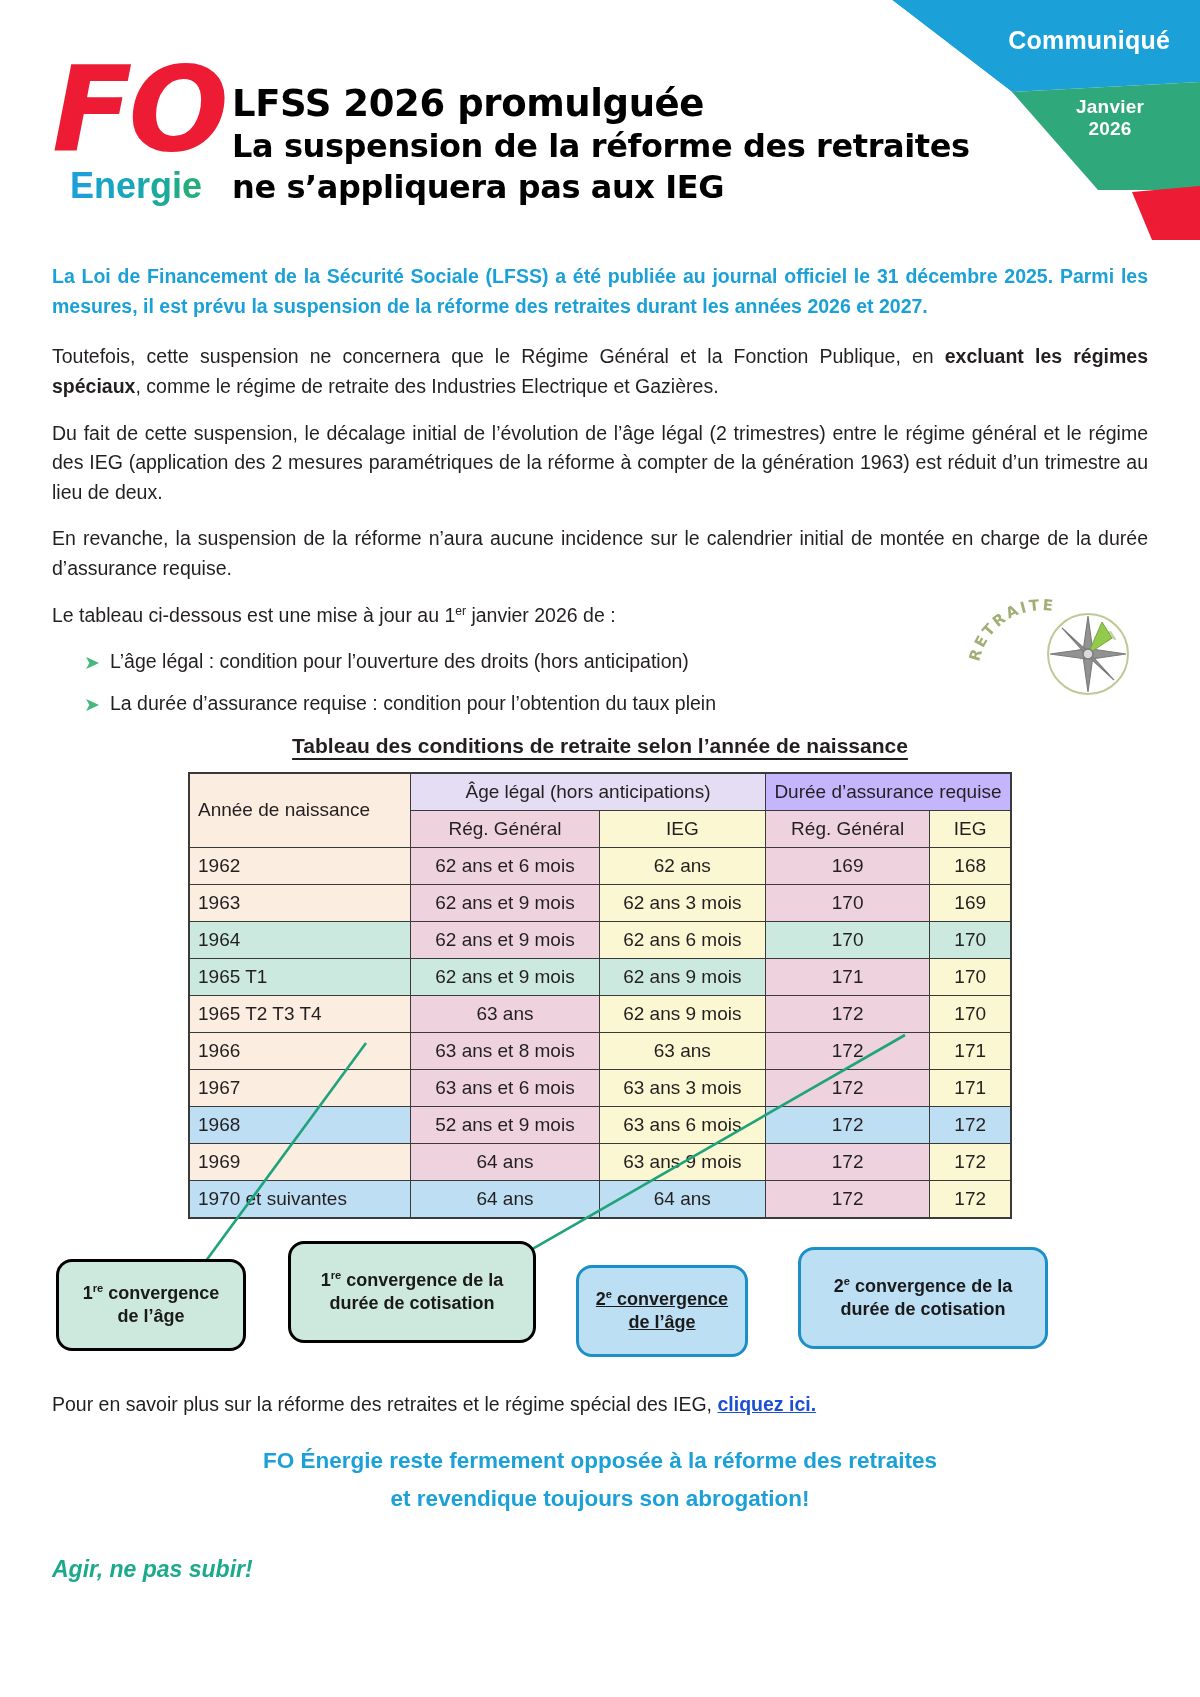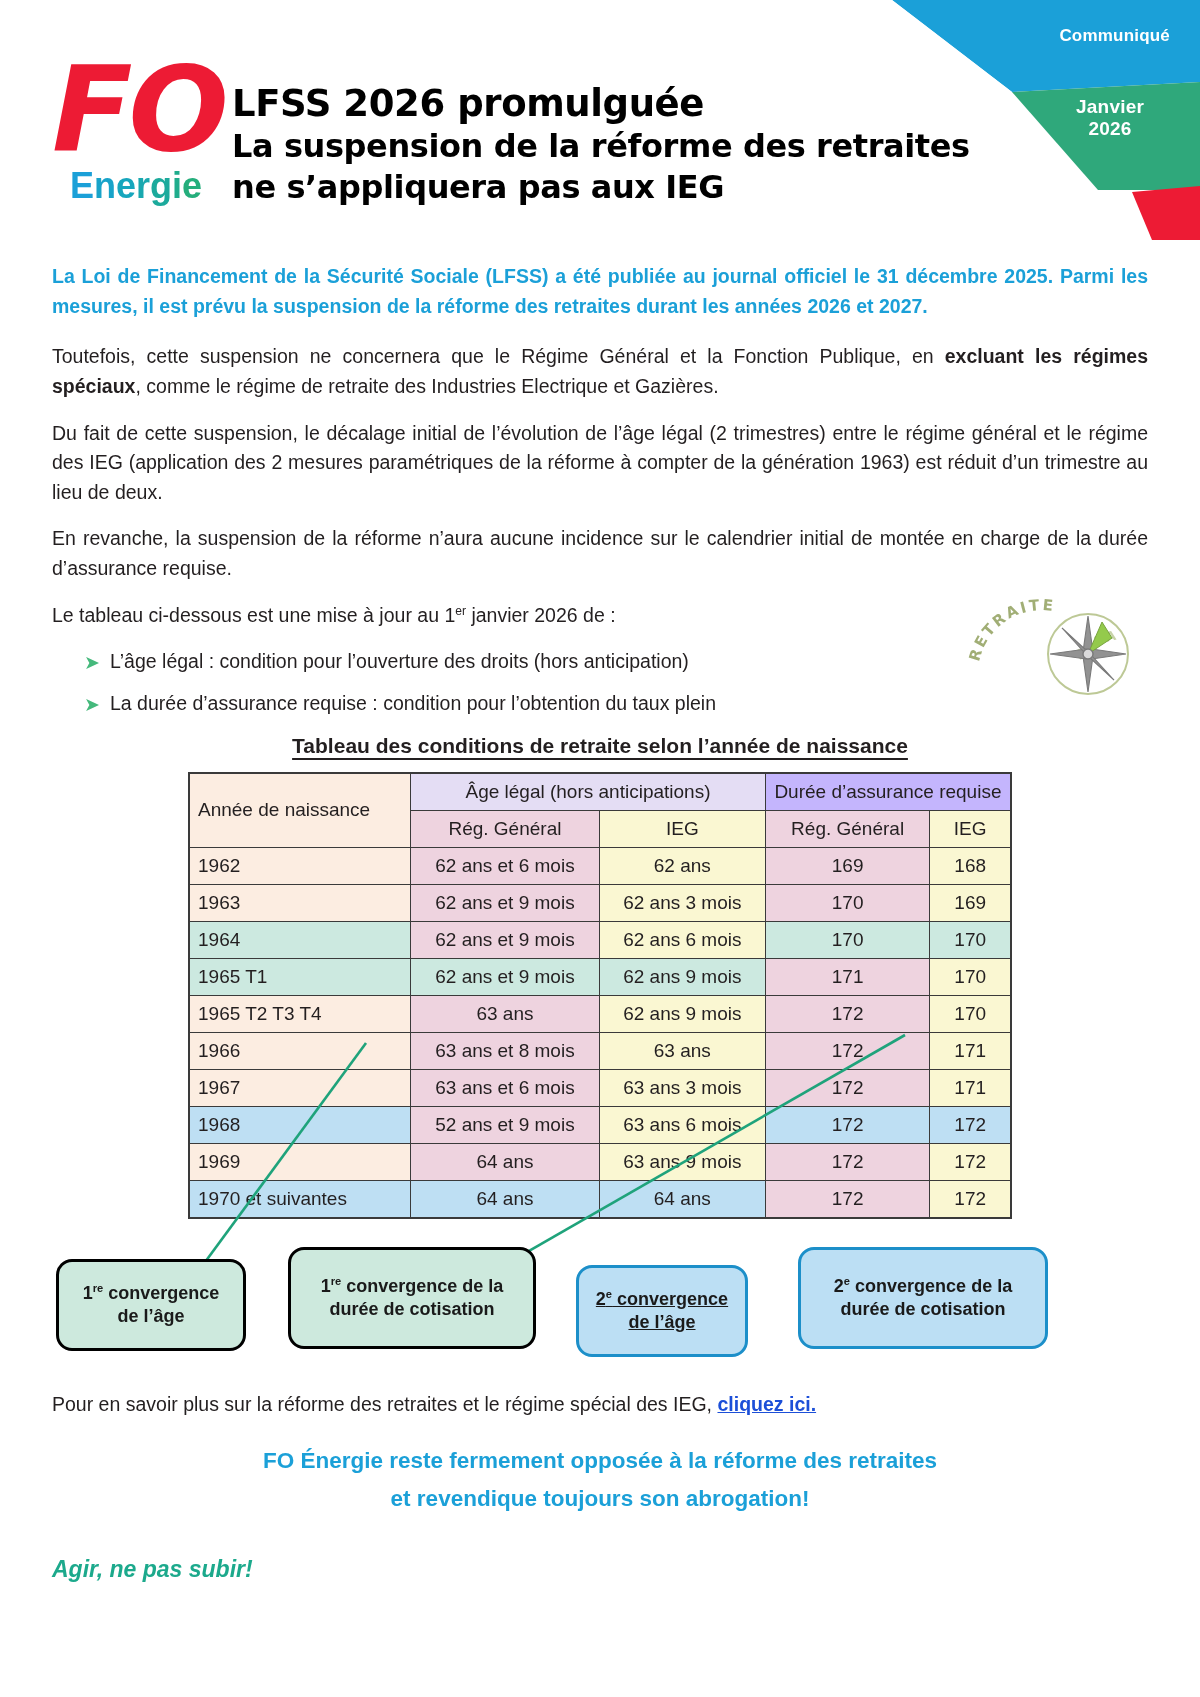--- a/index.html
+++ b/index.html
@@ -13,21 +13,21 @@
     overflow:hidden;
   }
 
   
   .header{position:relative;height:262px;width:1200px;}
   .corner-svg{position:absolute;top:0;right:0;}
   .corner-label{
     position:absolute; color:#ffffff; font-weight:bold;
     text-align:center; letter-spacing:.2px; line-height:1.18;
   }
-  .lbl-communique{top:26px; right:30px; font-size:17px;}
+  .lbl-communique{top:26px; right:30px; font-size:25px;}
   .lbl-date{top:96px; right:56px; font-size:19px;}
 
   .logo{position:absolute; left:52px; top:55px; width:168px; text-align:center;}
   .logo-fo{
     font-family:"DejaVu Sans", sans-serif;
     font-size:118px; font-weight:bold; font-style:italic;
     color:#ED1B34; line-height:.92; letter-spacing:-4px;
     margin:0; padding:0;
   }
   .logo-energie{
@@ -118,21 +118,21 @@
     border-radius:16px; text-align:center;
     font-weight:bold; font-size:18px; line-height:1.3;
     display:flex; align-items:center; justify-content:center;
     padding:8px 10px;
   }
   .callout sup{font-size:.62em; vertical-align:super;}
   .co-green{background:#CDE9DD; border:3px solid #000000; color:#1a1a1a;}
   .co-blue{background:#BCDFF4; border:3px solid #1C8FC9; color:#1a1a1a;}
 
   .co1{left:56px;  top:34px; width:190px; height:92px;}
-  .co2{left:288px; top:22px; width:248px; height:102px;}
+  .co2{left:288px; top:16px; width:248px; height:102px;}
   .co3{left:576px; top:40px; width:172px; height:92px;text-decoration:underline;}
   .co4{left:798px; top:22px; width:250px; height:102px;}
 
   .connectors{position:absolute; left:0; top:-330px; width:1200px; height:480px; pointer-events:none;}
 
   
   .footer-line{
     margin:18px 52px 0 52px; font-size:19.5px; color:#231f20;
   }
   .footer-line a{color:#1C4FD8; text-decoration:underline; font-weight:bold;}

